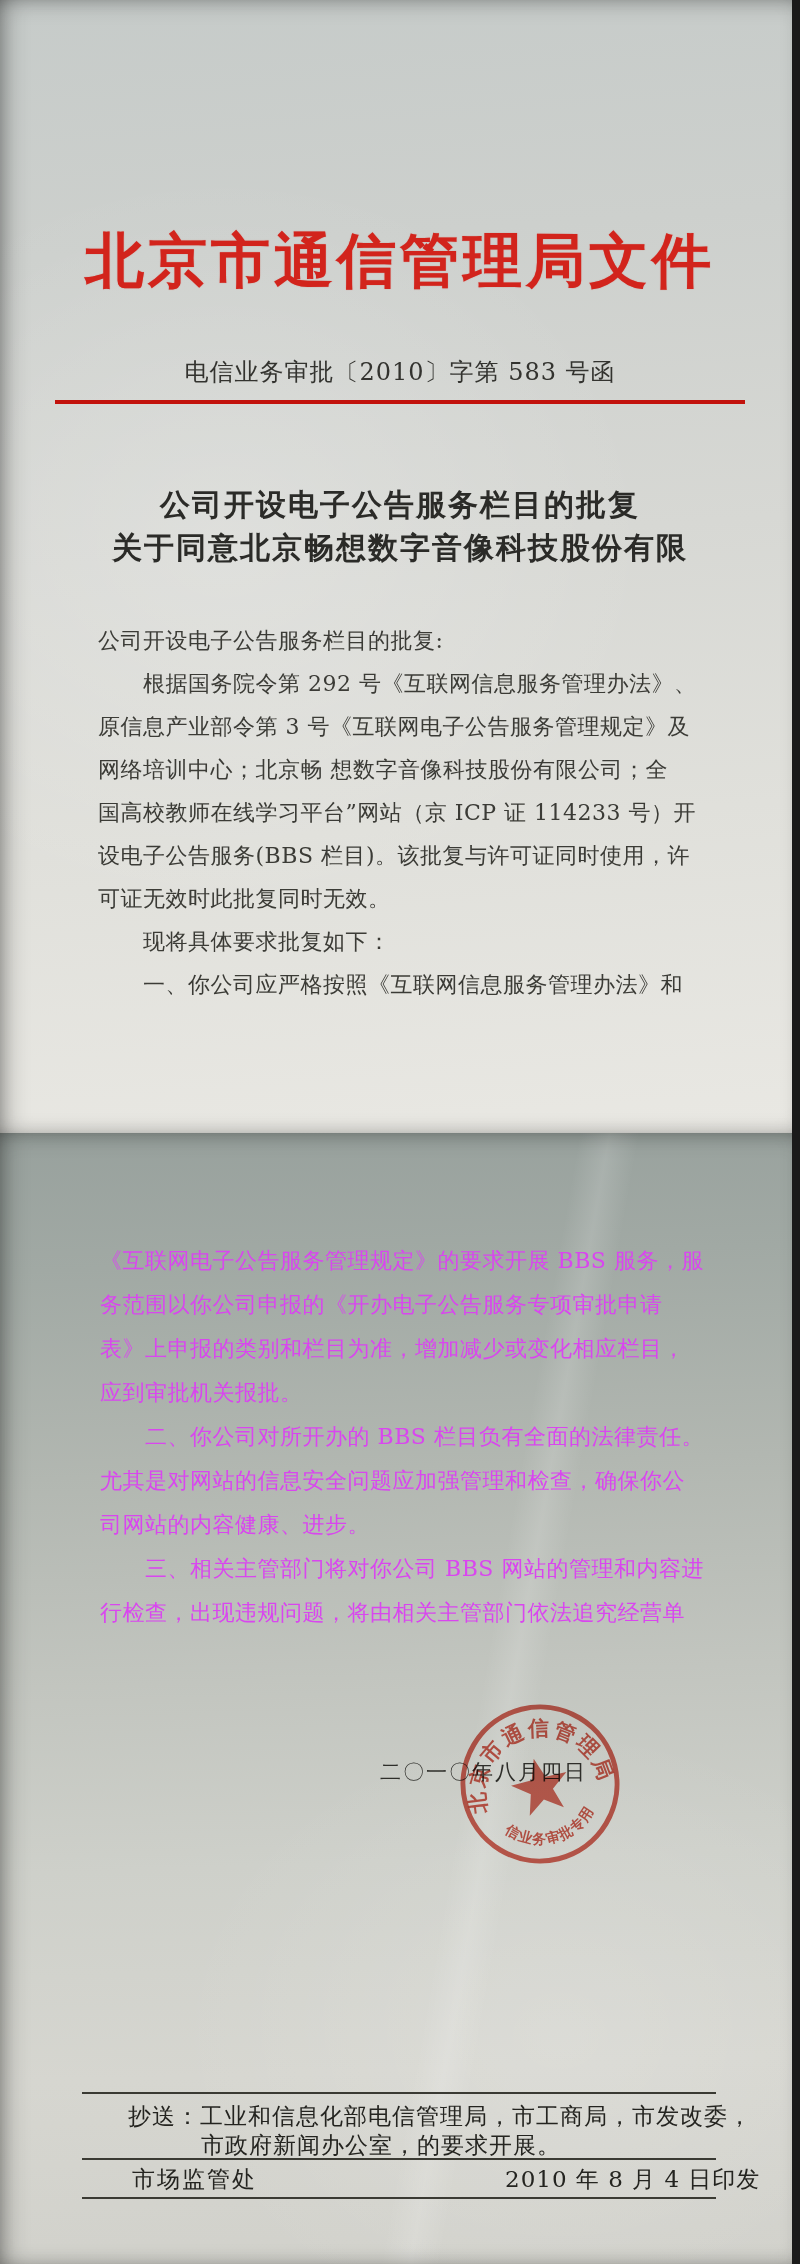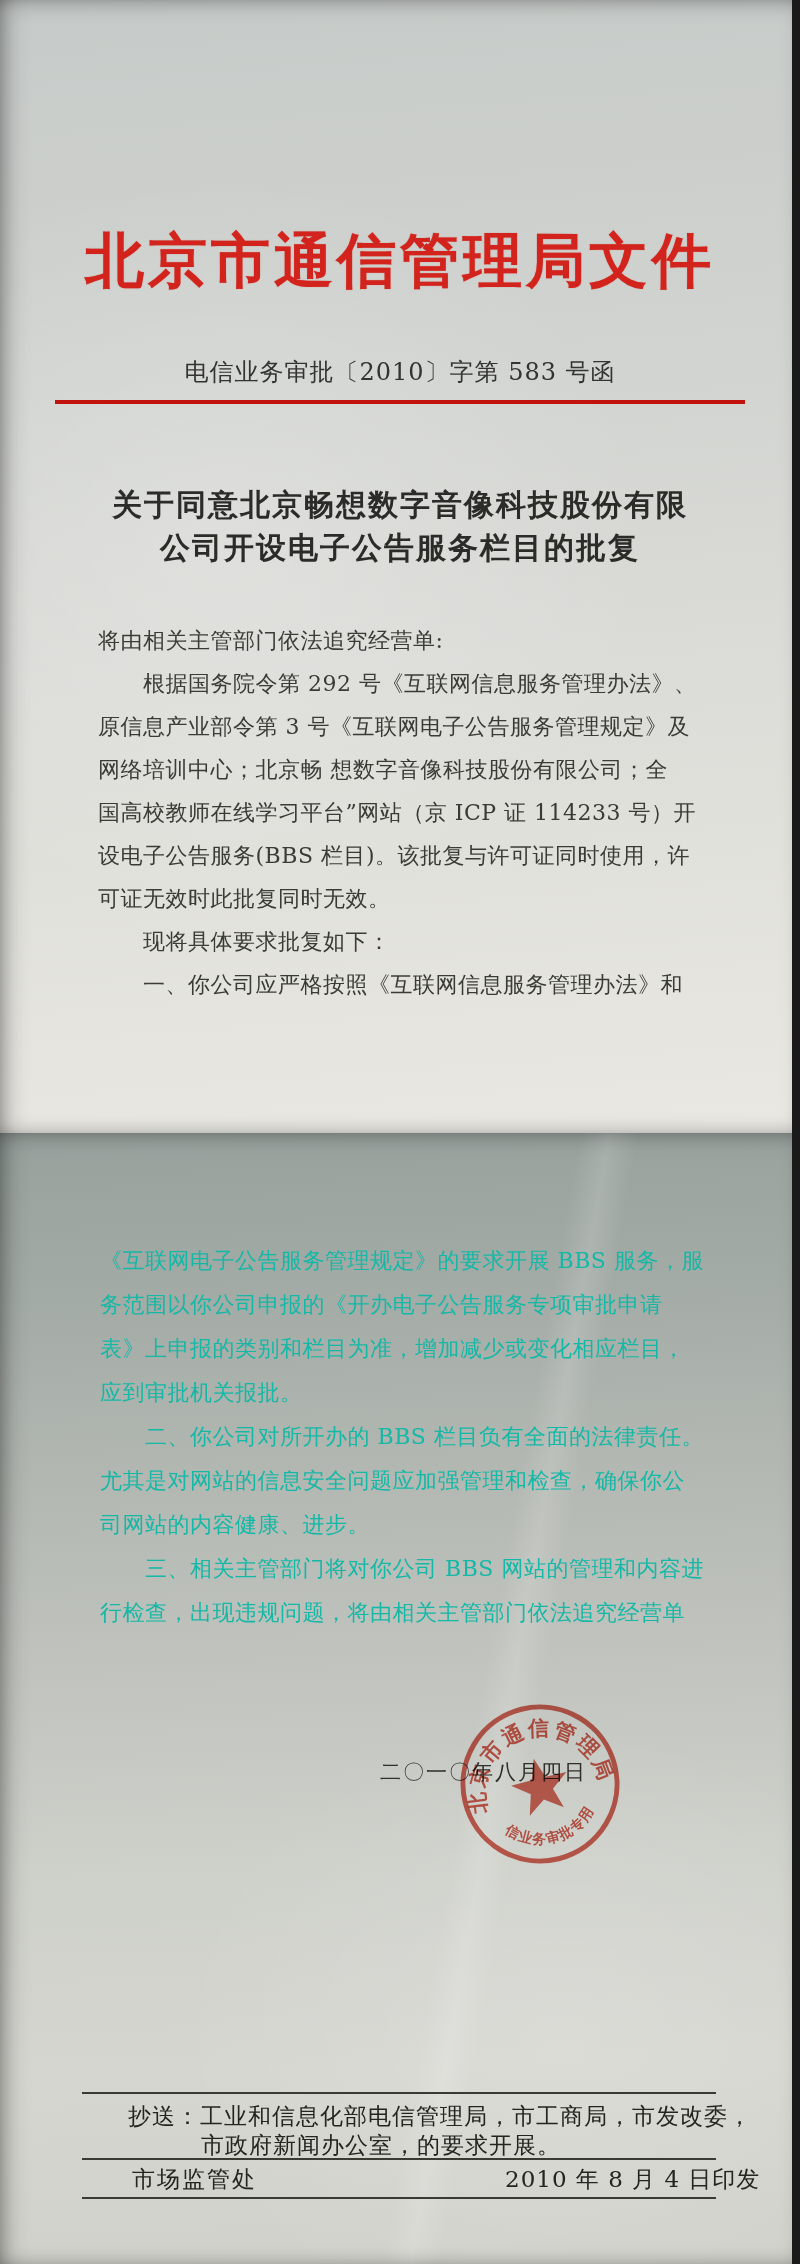--- a/index.html
+++ b/index.html
@@ -43,21 +43,21 @@
   }
   .red-rule{position:absolute;top:400px;left:55px;width:690px;height:4px;background:#c2120c;}
   .doc-title{
     position:absolute;top:483px;left:0;width:800px;text-align:center;
     font-size:30px;font-weight:bold;line-height:43px;letter-spacing:2px;color:#2b2b28;
   }
   .bodyblock{position:absolute;color:#3b3b36;}
   #body1{top:619px;left:98px;width:640px;}
   #body1 p{margin:0;height:43px;line-height:43px;font-size:22px;letter-spacing:0.5px;white-space:nowrap;}
   
-  #body2{top:1239px;left:100px;width:645px;color:#14b8a6;}
+  #body2{top:1239px;left:100px;width:645px;color:#d946ef;}
   #body2 p{margin:0;height:44px;line-height:44px;font-size:22px;letter-spacing:0.5px;white-space:nowrap;}
   .issue-date{
     position:absolute;top:1758px;left:380px;
     font-size:21px;letter-spacing:2px;color:#2e2e2a;white-space:nowrap;
   }
   .seal{
     position:absolute;top:1698px;left:454px;width:172px;height:172px;
     transform:rotate(-14deg);mix-blend-mode:multiply;opacity:0.93;
   }
   
@@ -80,26 +80,26 @@
     <div class="vignette"></div>
   </div>
 
   <div class="agency-title">北京市通信管理局文件</div>
 
   <div class="doc-number">电信业务审批〔2010〕字第 583 号函</div>
 
   <div class="red-rule"></div>
 
   <div class="doc-title">
+    <div>公司开设电子公告服务栏目的批复</div>
     <div>关于同意北京畅想数字音像科技股份有限</div>
-    <div>公司开设电子公告服务栏目的批复</div>
   </div>
 
   <div id="body1" class="bodyblock">
-    <p>将由相关主管部门依法追究经营单:</p>
+    <p>公司开设电子公告服务栏目的批复:</p>
     <p>　　根据国务院令第 292 号《互联网信息服务管理办法》、</p>
     <p>原信息产业部令第 3 号《互联网电子公告服务管理规定》及</p>
     <p>网络培训中心；北京畅 想数字音像科技股份有限公司；全</p>
     <p>国高校教师在线学习平台”网站（京 ICP 证 114233 号）开</p>
     <p>设电子公告服务(BBS 栏目)。该批复与许可证同时使用，许</p>
     <p>可证无效时此批复同时无效。</p>
     <p>　　现将具体要求批复如下：</p>
     <p>　　一、你公司应严格按照《互联网信息服务管理办法》和</p>
   </div>
 

